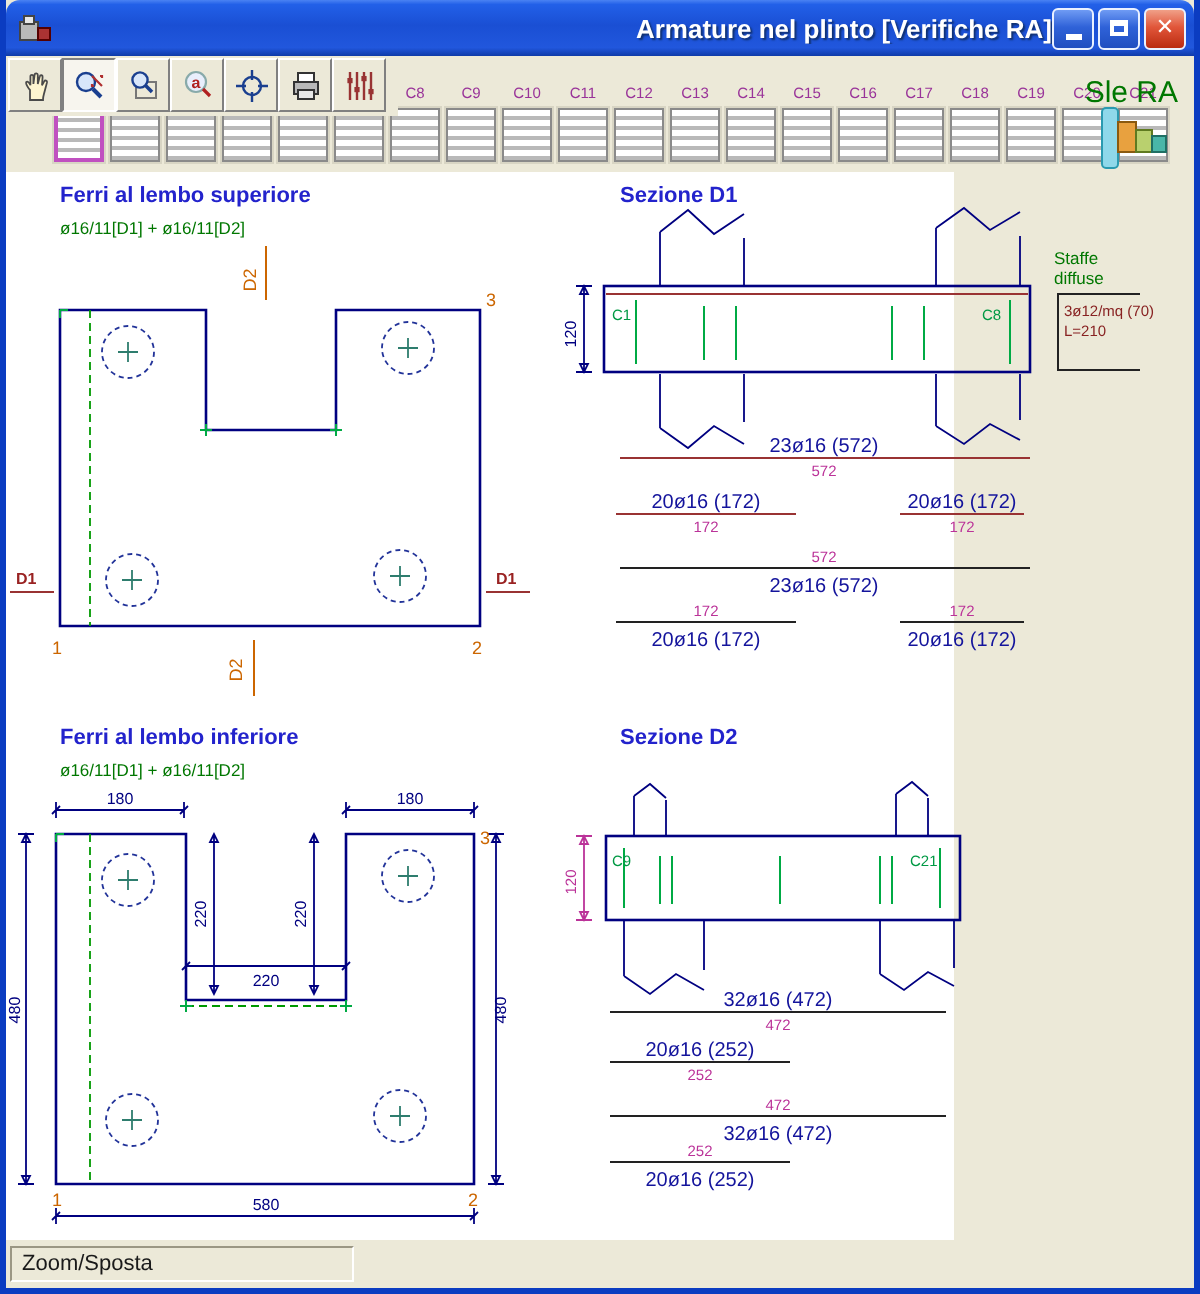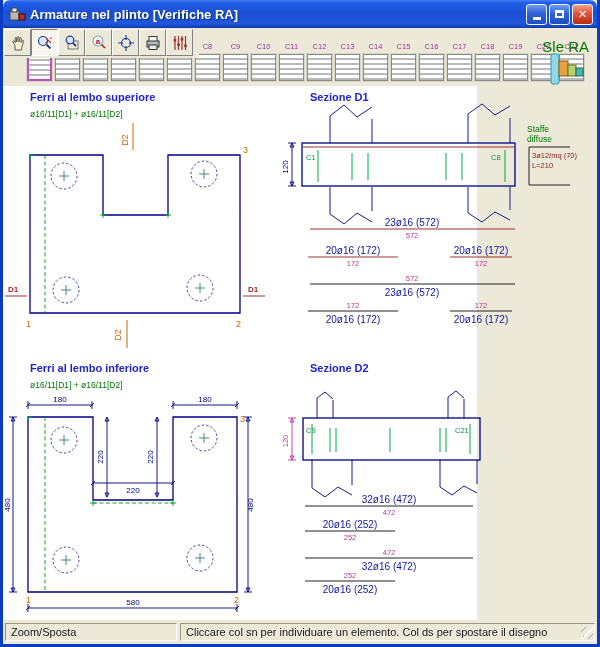--- a/index.html
+++ b/index.html
@@ -1,20 +1,20 @@
 <!DOCTYPE html>
 <html><head>
 <meta charset="utf-8">
 <style>
   html,body{margin:0;padding:0;background:#3a6ea5;font-family:"Liberation Sans",sans-serif;}
   .window{width:600px;height:647px;box-sizing:border-box;border-left:3px solid #0b3cc1;border-right:3px solid #0b3cc1;border-bottom:3px solid #0b3cc1;background:#ece9d8;position:relative;overflow:hidden;}
   
   .titlebar{height:28px;background:linear-gradient(180deg,#4a82f3 0%,#2260e8 8%,#1a4fd4 45%,#2157dd 85%,#0e3aa8 100%);border-radius:7px 7px 0 0;display:flex;align-items:center;padding:0 4px;box-sizing:border-box;}
   .titlebar .app-icon{width:17px;height:15px;margin:0 4px 0 2px;flex:0 0 auto;}
-  .titlebar .title{color:#fff;font-weight:bold;font-size:13px;text-shadow:1px 1px 1px #10306e;flex:1;white-space:nowrap;overflow:hidden;}
+  .titlebar .title{color:#fff;font-weight:bold;font-size:13px;text-shadow:1px 1px 1px #10306e;flex:1;white-space:nowrap;overflow:hidden;text-align:right;}
   .tb-btns{display:flex;gap:2px;}
   .tb-btn{width:21px;height:21px;border-radius:3px;border:1px solid #eaf1ff;box-sizing:border-box;display:flex;align-items:center;justify-content:center;color:#fff;font-size:11px;line-height:1;cursor:default;}
   .tb-min,.tb-max{background:linear-gradient(180deg,#6f9bf4,#2f62d8 45%,#1f4ec0);}
   .tb-close{background:linear-gradient(180deg,#f0a088,#e1563a 45%,#ba2b10);}
   .tb-min i{display:block;width:8px;height:3px;background:#fff;margin-top:9px;}
   .tb-max i{display:block;width:9px;height:8px;border:2px solid #fff;border-top-width:3px;box-sizing:border-box;}
   
   .toolbar{position:absolute;top:28px;left:0;height:30px;width:196px;background:#ece9d8;z-index:3;display:flex;align-items:flex-start;padding:1px 0 0 1px;box-sizing:border-box;}
   .tool-btn{width:27px;height:27px;background:#ece9d8;border:1px solid;border-color:#fff #808080 #808080 #fff;display:flex;align-items:center;justify-content:center;margin-right:0;box-sizing:border-box;}
   .tool-btn.pressed{border-color:#808080 #fff #fff #808080;background:#f7f5ee;}
@@ -411,19 +411,15 @@
 
         <path d="M305 581 H395" class="ln-blk"></path>
         <text x="350" y="578" text-anchor="middle" class="t-mag">252</text>
         <text x="350" y="593" text-anchor="middle" class="t-navy">20ø16 (252)</text>
       </g>
     </svg>
   </div>
 
   <div class="statusbar">
     <div class="status-cell status-left">Zoom/Sposta</div>
-    <div class="status-cell status-right">
-      <span>Cliccare col sn per individuare un elemento. Col ds per spostare il disegno</span>
-      <span class="grip"></span>
-    </div>
   </div>
 
 </div>
 
 </body></html>

